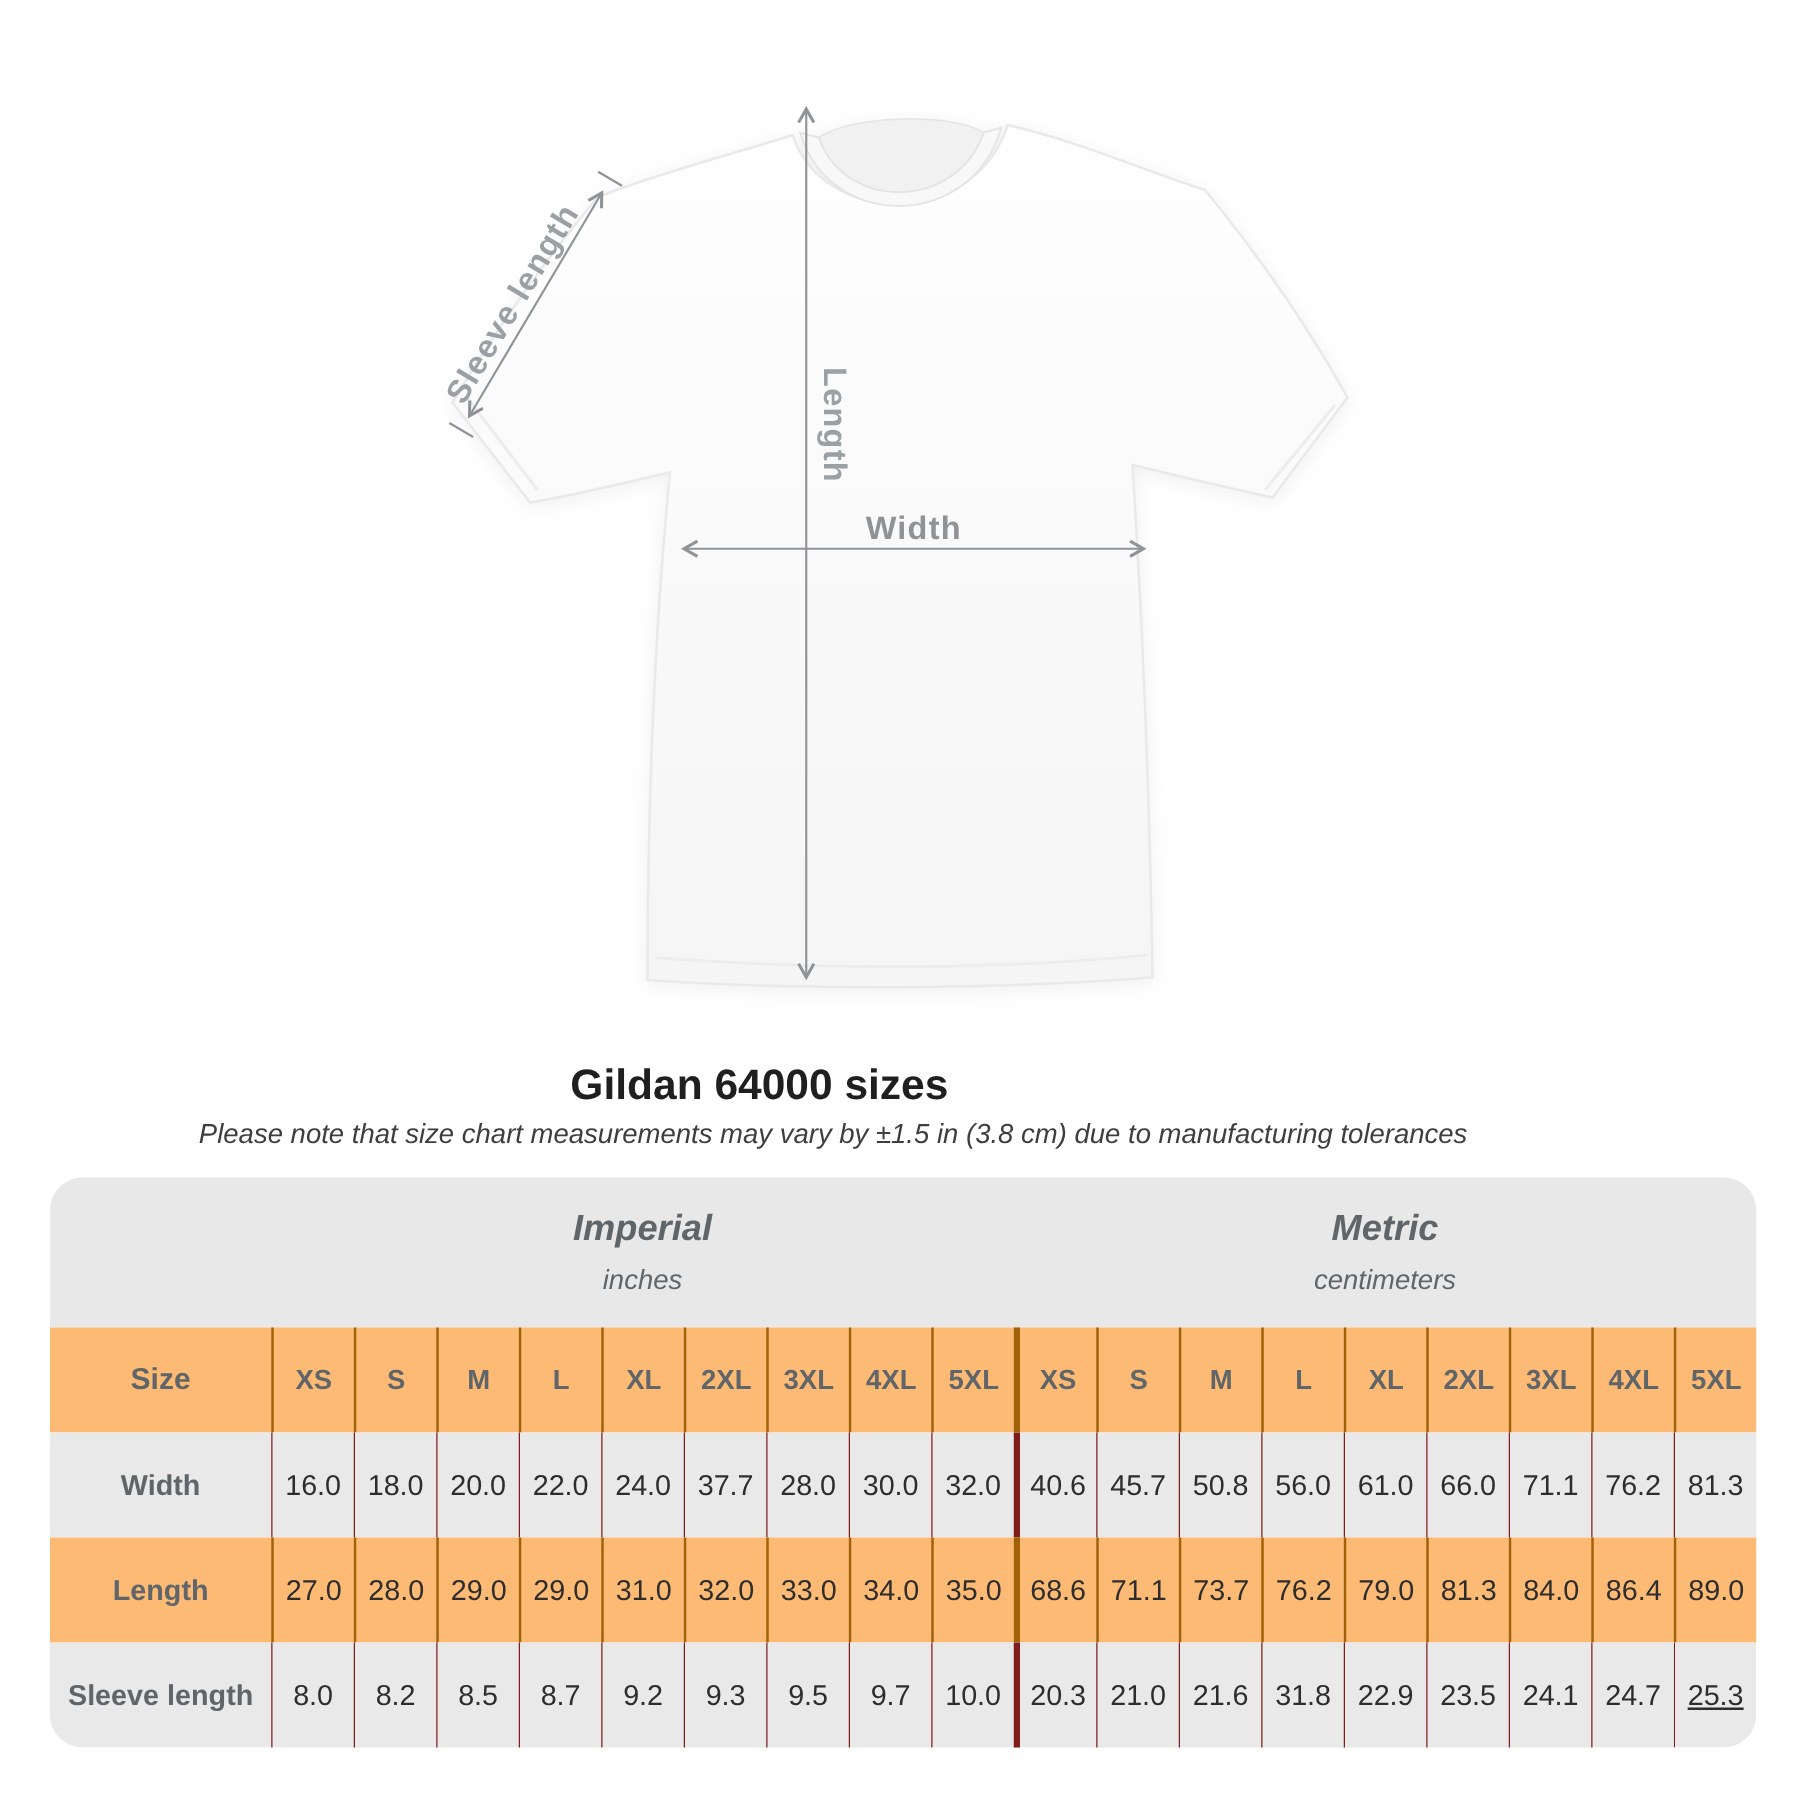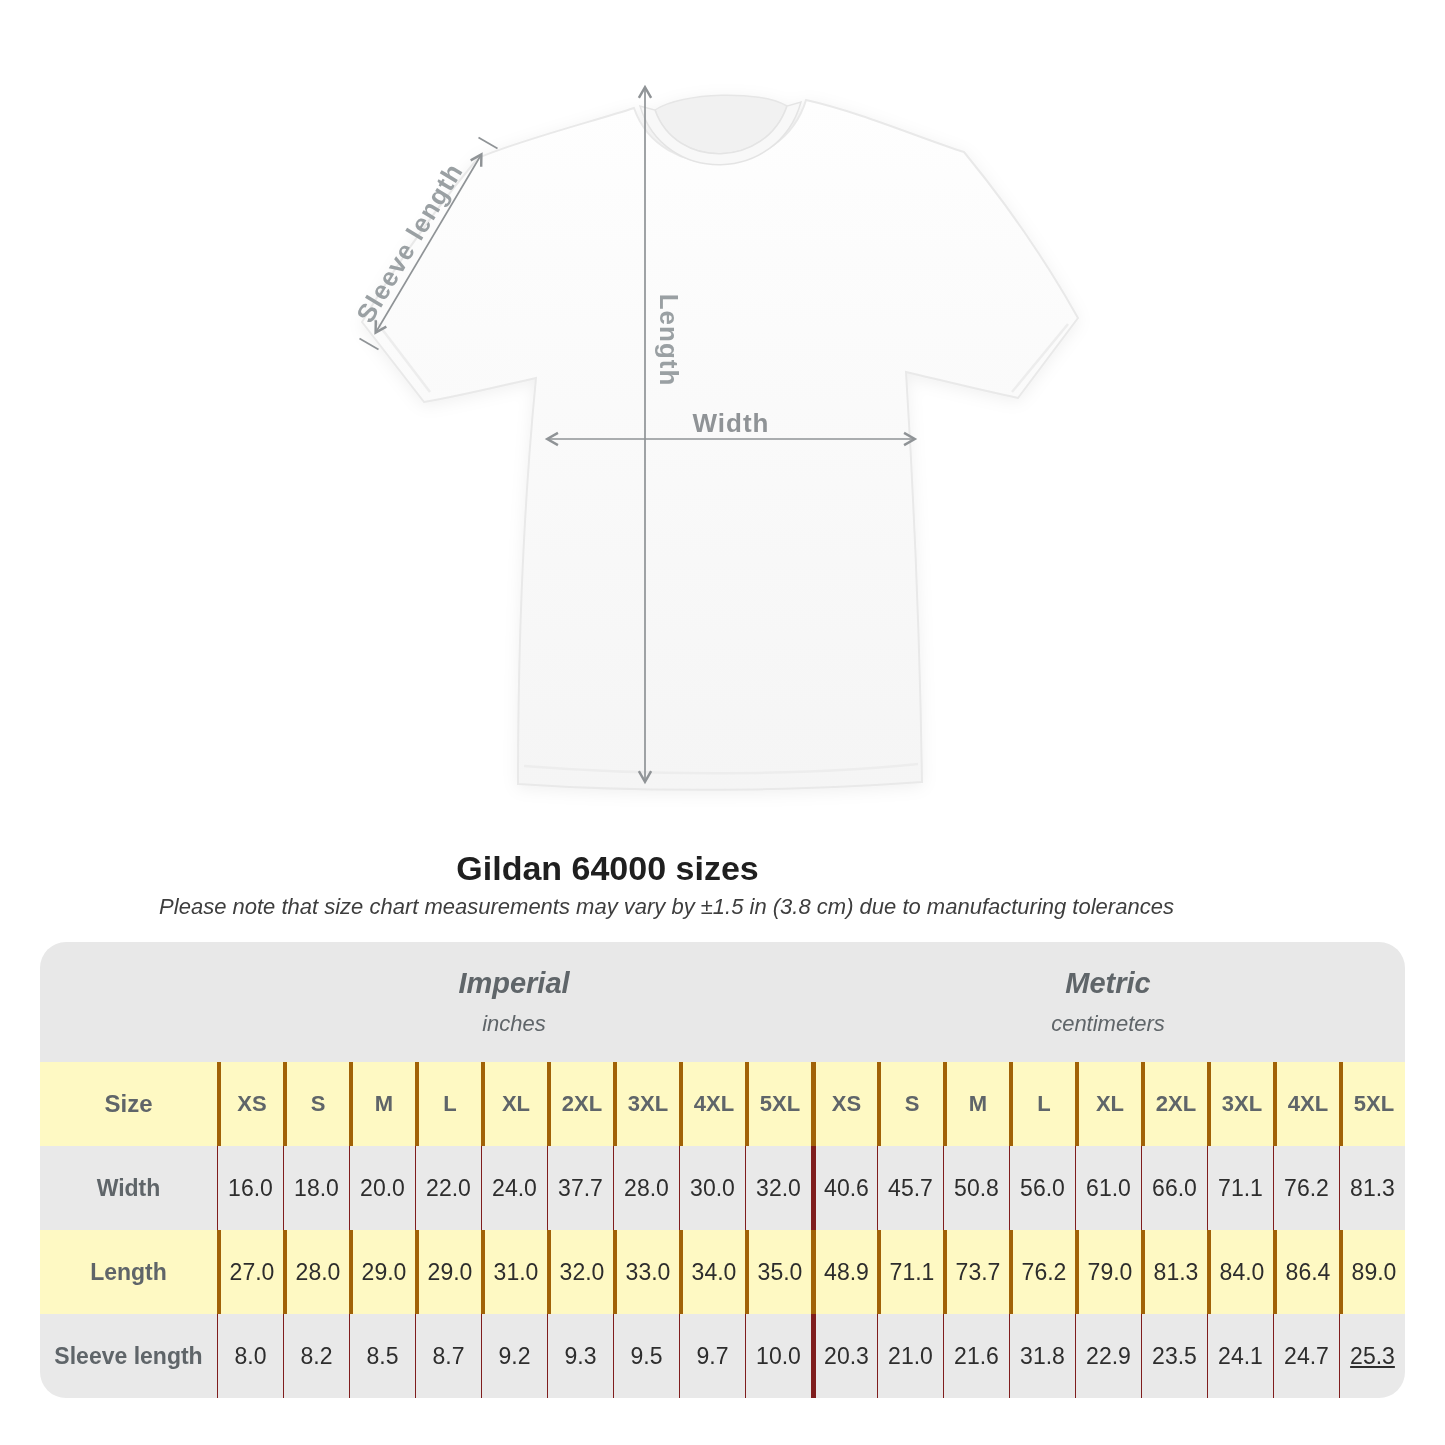--- a/index.html
+++ b/index.html
@@ -40,23 +40,23 @@
   }
   .band-title{font-size:29px;font-weight:bold;font-style:italic;color:var(--headtxt);}
   .band-unit{font-size:22px;font-style:italic;color:var(--headtxt);}
   table.sizes{border-collapse:separate;border-spacing:0;table-layout:fixed;width:1365px;}
   table.sizes col.c-label{width:177px;}
   table.sizes col.c-size{width:66px;}
   table.sizes th,table.sizes td{
     height:84px;padding:0;text-align:center;vertical-align:middle;
     font-weight:normal;
   }
-  tr.r-white{background:#fef9c3;}
+  tr.r-white{background:#fdba74;}
   tr.r-gray{background:var(--rowgray);}
-  tr.r-white th+th, tr.r-white th+td, tr.r-white td+td{border-left:4px solid #a16207;}
+  tr.r-white th+th, tr.r-white th+td, tr.r-white td+td{border-left:2px solid #a16207;}
   tr.r-gray  th+th, tr.r-gray  th+td, tr.r-gray  td+td{border-left:1px solid #7f1d1d;}
   table.sizes .group-start{border-left-width:5px !important;}
   tr.r-size th{font-weight:bold;font-size:22px;color:var(--headtxt);}
   tr.r-size th:first-child{font-size:24px;}
   tbody th.rowlabel{font-weight:bold;font-size:23px;color:var(--headtxt);}
   tbody td{font-size:23px;color:var(--valtxt);}
   tr.r-last th:first-child{border-bottom-left-radius:26px;}
   tr.r-last td:last-child{border-bottom-right-radius:26px;text-decoration:underline;}
 </style>
 </head>
@@ -195,21 +195,21 @@
             <th class="rowlabel">Length</th>
             <td>27.0</td>
             <td>28.0</td>
             <td>29.0</td>
             <td>29.0</td>
             <td>31.0</td>
             <td>32.0</td>
             <td>33.0</td>
             <td>34.0</td>
             <td>35.0</td>
-            <td class="group-start">48.9</td>
+            <td class="group-start">68.6</td>
             <td>71.1</td>
             <td>73.7</td>
             <td>76.2</td>
             <td>79.0</td>
             <td>81.3</td>
             <td>84.0</td>
             <td>86.4</td>
             <td>89.0</td>
           </tr>
           <tr class="r-gray r-last">

